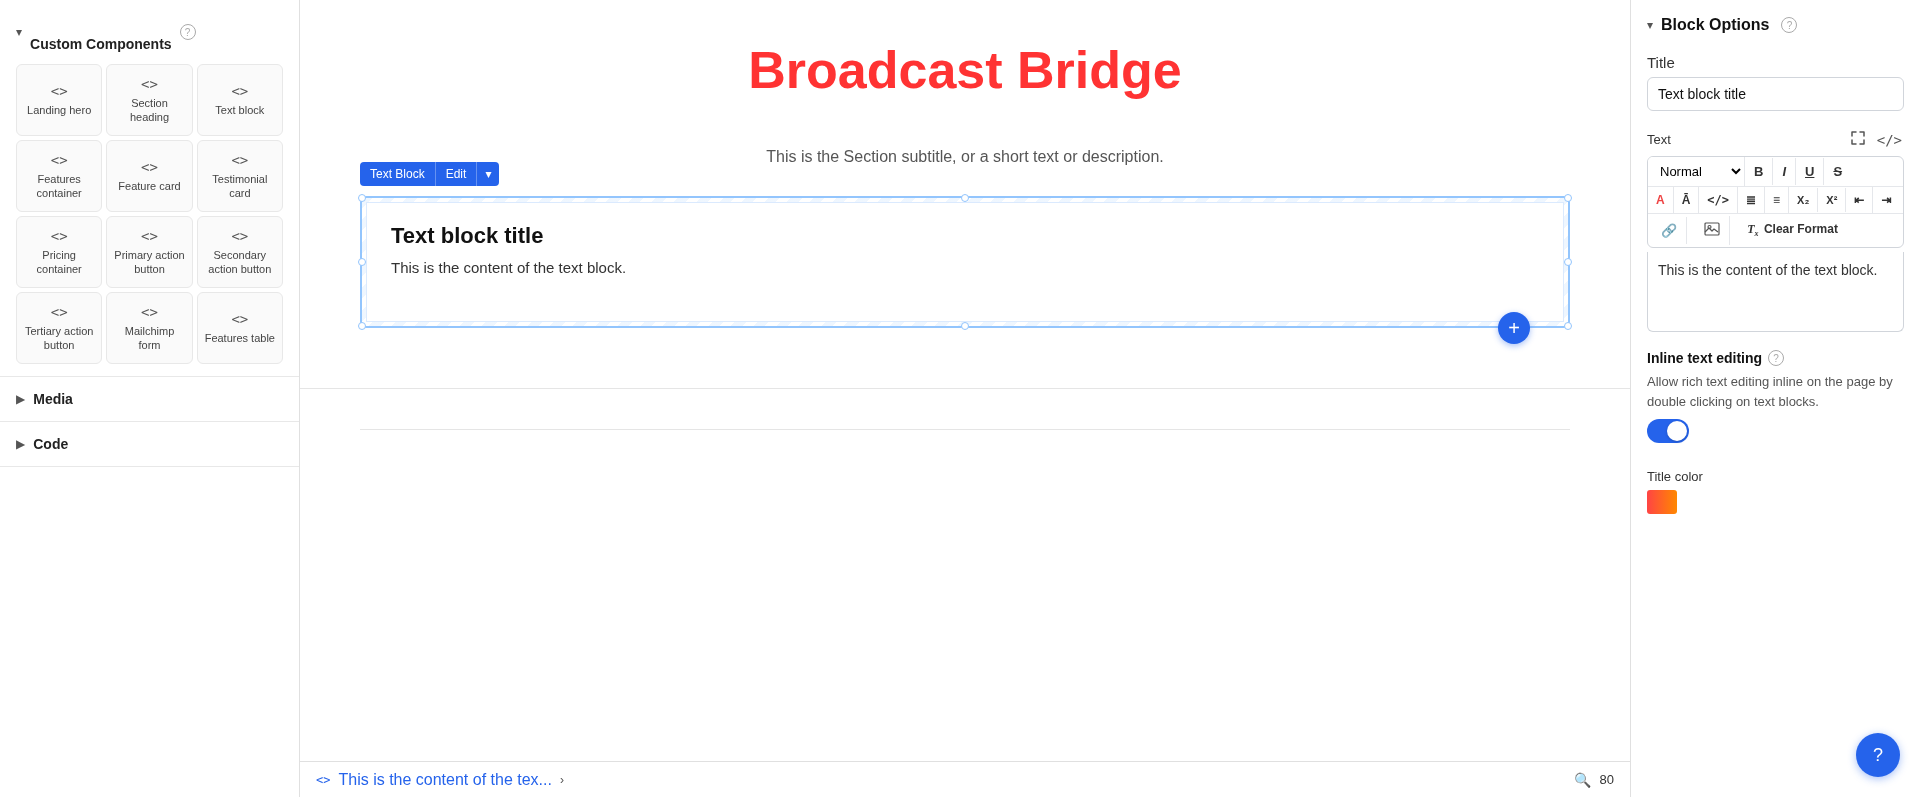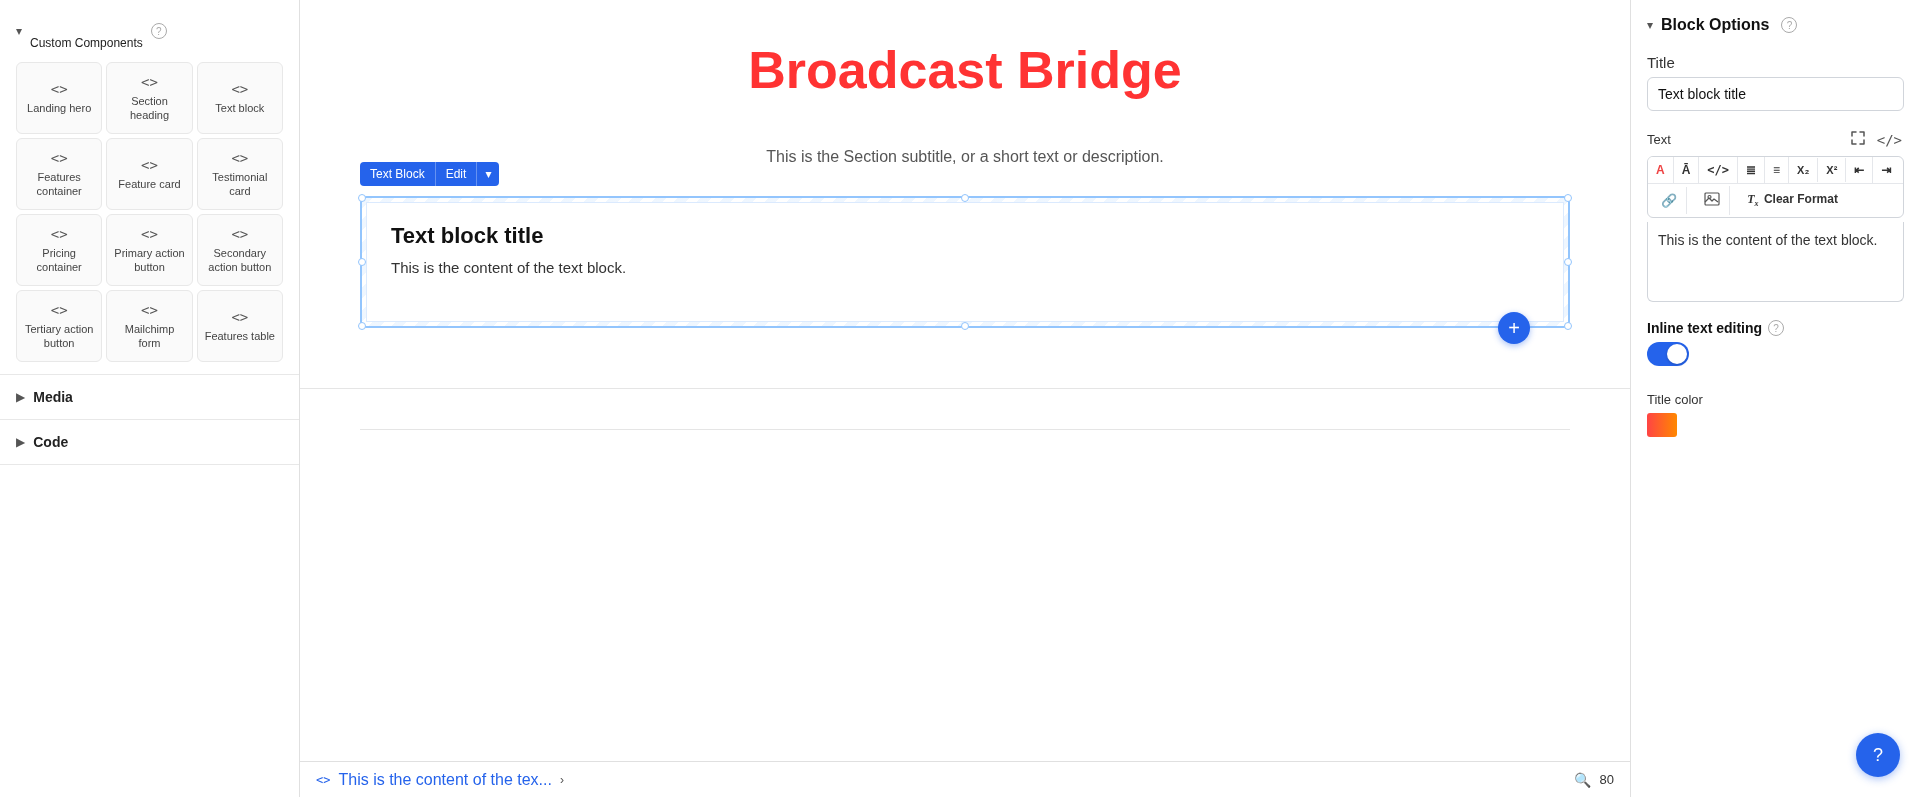--- a/index.html
+++ b/index.html
@@ -24,22 +24,22 @@
       align-items: center;
       gap: 8px;
       cursor: pointer;
       margin-bottom: 12px;
     }
     .sidebar-section-header .chevron {
       font-size: 12px;
       color: #555;
     }
     .sidebar-section-title {
-      font-size: 12px;
-      font-weight: 400;
+      font-size: 14px;
+      font-weight: 700;
       color: #222;
       margin-top: 24px;
     }
     .help-icon {
       width: 16px;
       height: 16px;
       border-radius: 50%;
       border: 1px solid #aaa;
       color: #aaa;
       font-size: 10px;
@@ -627,20 +627,31 @@
         <svg width="14" height="14" viewBox="0 0 14 14" fill="none" xmlns="http://www.w3.org/2000/svg">
           <path d="M1 1h4M1 1v4M13 1h-4M13 1v4M1 13h4M1 13v-4M13 13h-4M13 13v-4" stroke="#555" stroke-width="1.5" stroke-linecap="round"></path>
         </svg>
       </button>
       <button class="code-btn">&lt;/&gt;</button>
     </div>
   </div>
 
   <div class="toolbar-bar">
     <div class="toolbar-row">
+      <select class="toolbar-select">
+        <option>Normal</option>
+        <option>Heading 1</option>
+        <option>Heading 2</option>
+      </select>
+      <button class="toolbar-btn"><b>B</b></button>
+      <button class="toolbar-btn italic">I</button>
+      <button class="toolbar-btn underline">U</button>
+      <button class="toolbar-btn strikethrough">S</button>
+    </div>
+    <div class="toolbar-row">
       <button class="toolbar-btn toolbar-btn-small" style="color:#e44;">A</button>
       <button class="toolbar-btn toolbar-btn-small">Ā</button>
       <button class="toolbar-btn toolbar-btn-small" style="font-family:monospace;">&lt;/&gt;</button>
       <button class="toolbar-btn toolbar-btn-small">≣</button>
       <button class="toolbar-btn toolbar-btn-small">≡</button>
       <button class="toolbar-btn toolbar-btn-small subscript">X₂</button>
       <button class="toolbar-btn toolbar-btn-small superscript">X²</button>
       <button class="toolbar-btn toolbar-btn-small">⇤</button>
       <button class="toolbar-btn toolbar-btn-small">⇥</button>
     </div>
@@ -660,20 +671,21 @@
     </div>
   </div>
 
   <div class="rich-text-area">This is the content of the text block.</div>
 
   <div class="inline-editing-section">
     <div class="inline-editing-header">
       <span class="inline-editing-title">Inline text editing</span>
       <div class="help-icon">?</div>
     </div>
+    <div class="inline-editing-desc">Allow rich text editing inline on the page by double clicking on text blocks.</div>
     <div class="toggle-wrapper">
       <div class="toggle">
         <div class="toggle-knob"></div>
       </div>
     </div>
   </div>
 
   <div class="title-color-label">Title color</div>
   <div class="color-preview"></div>
 </div>

